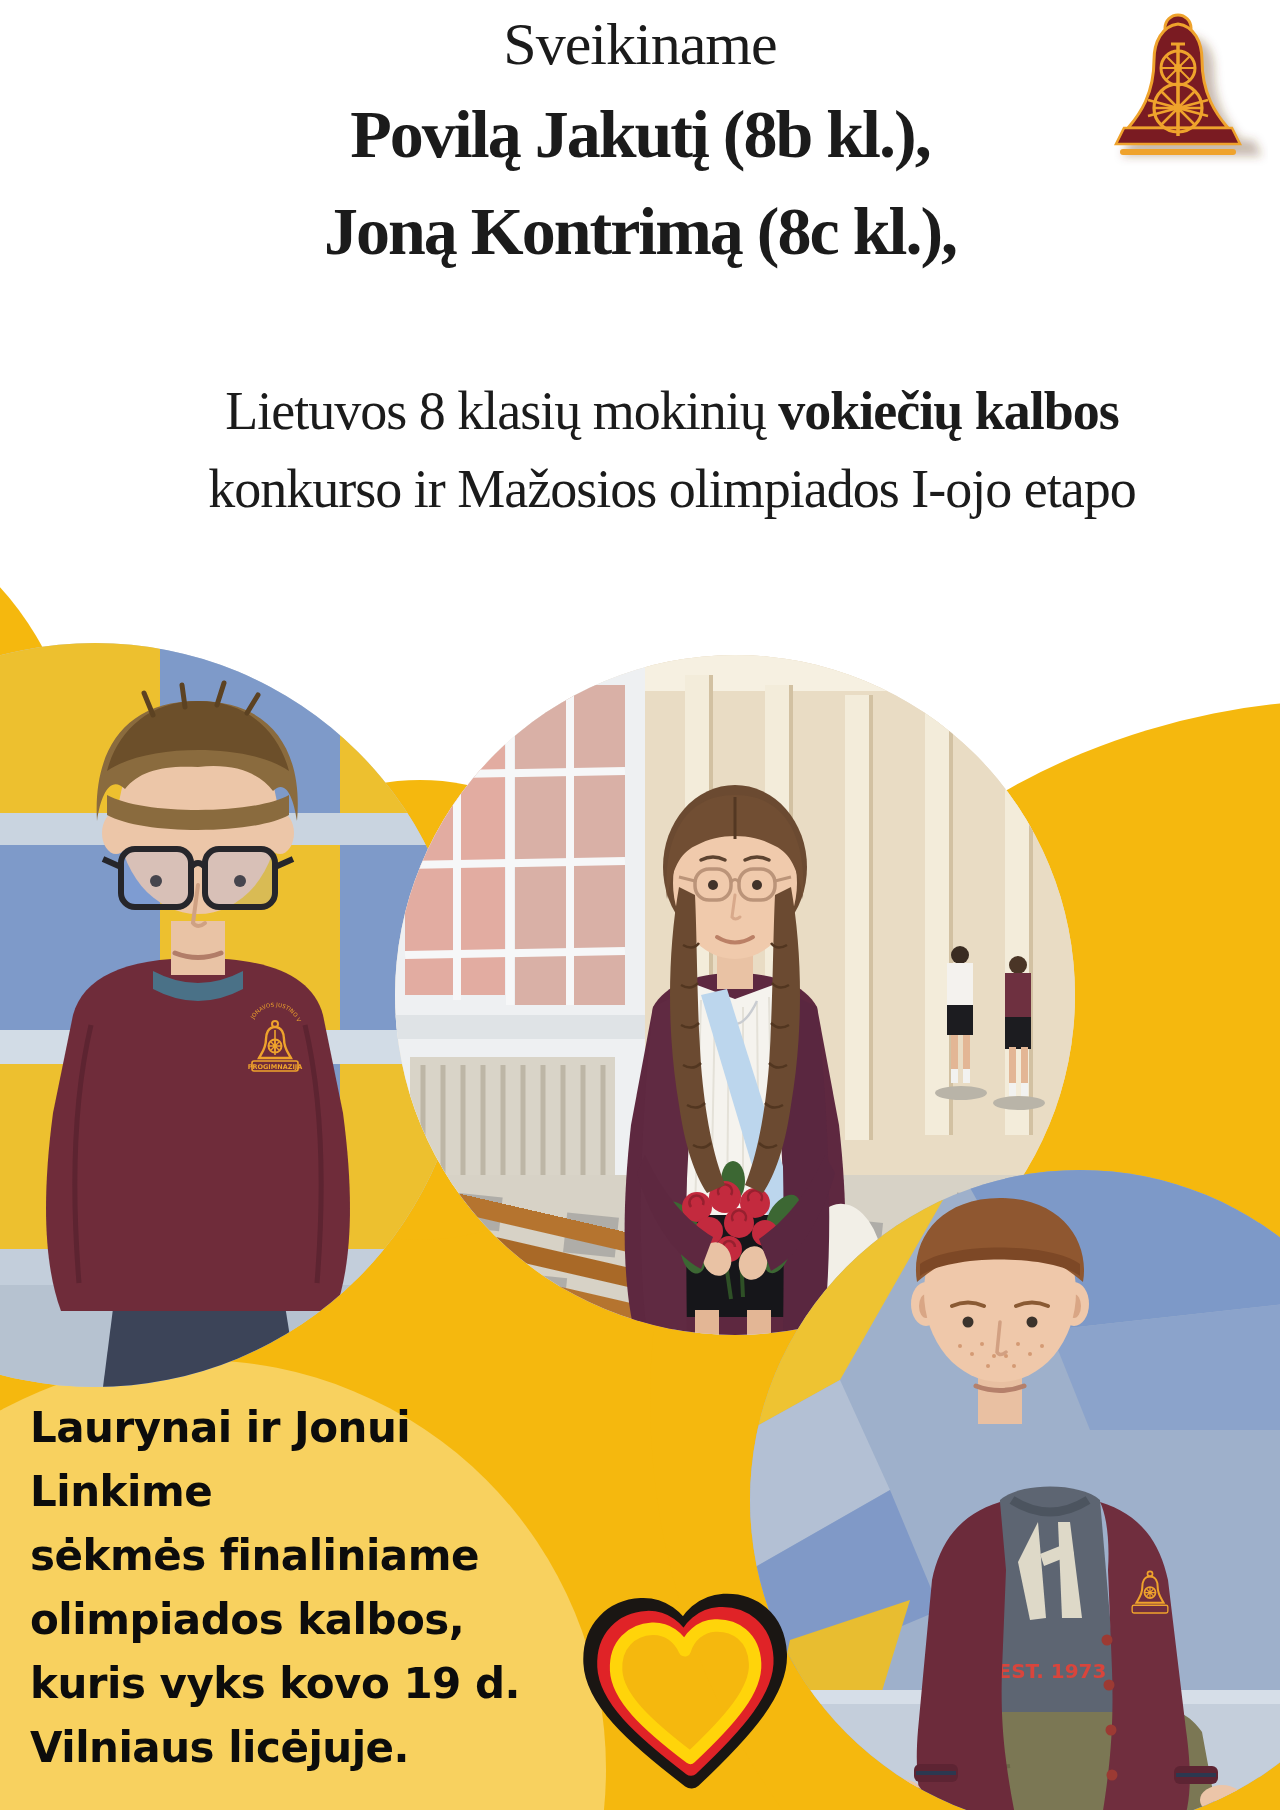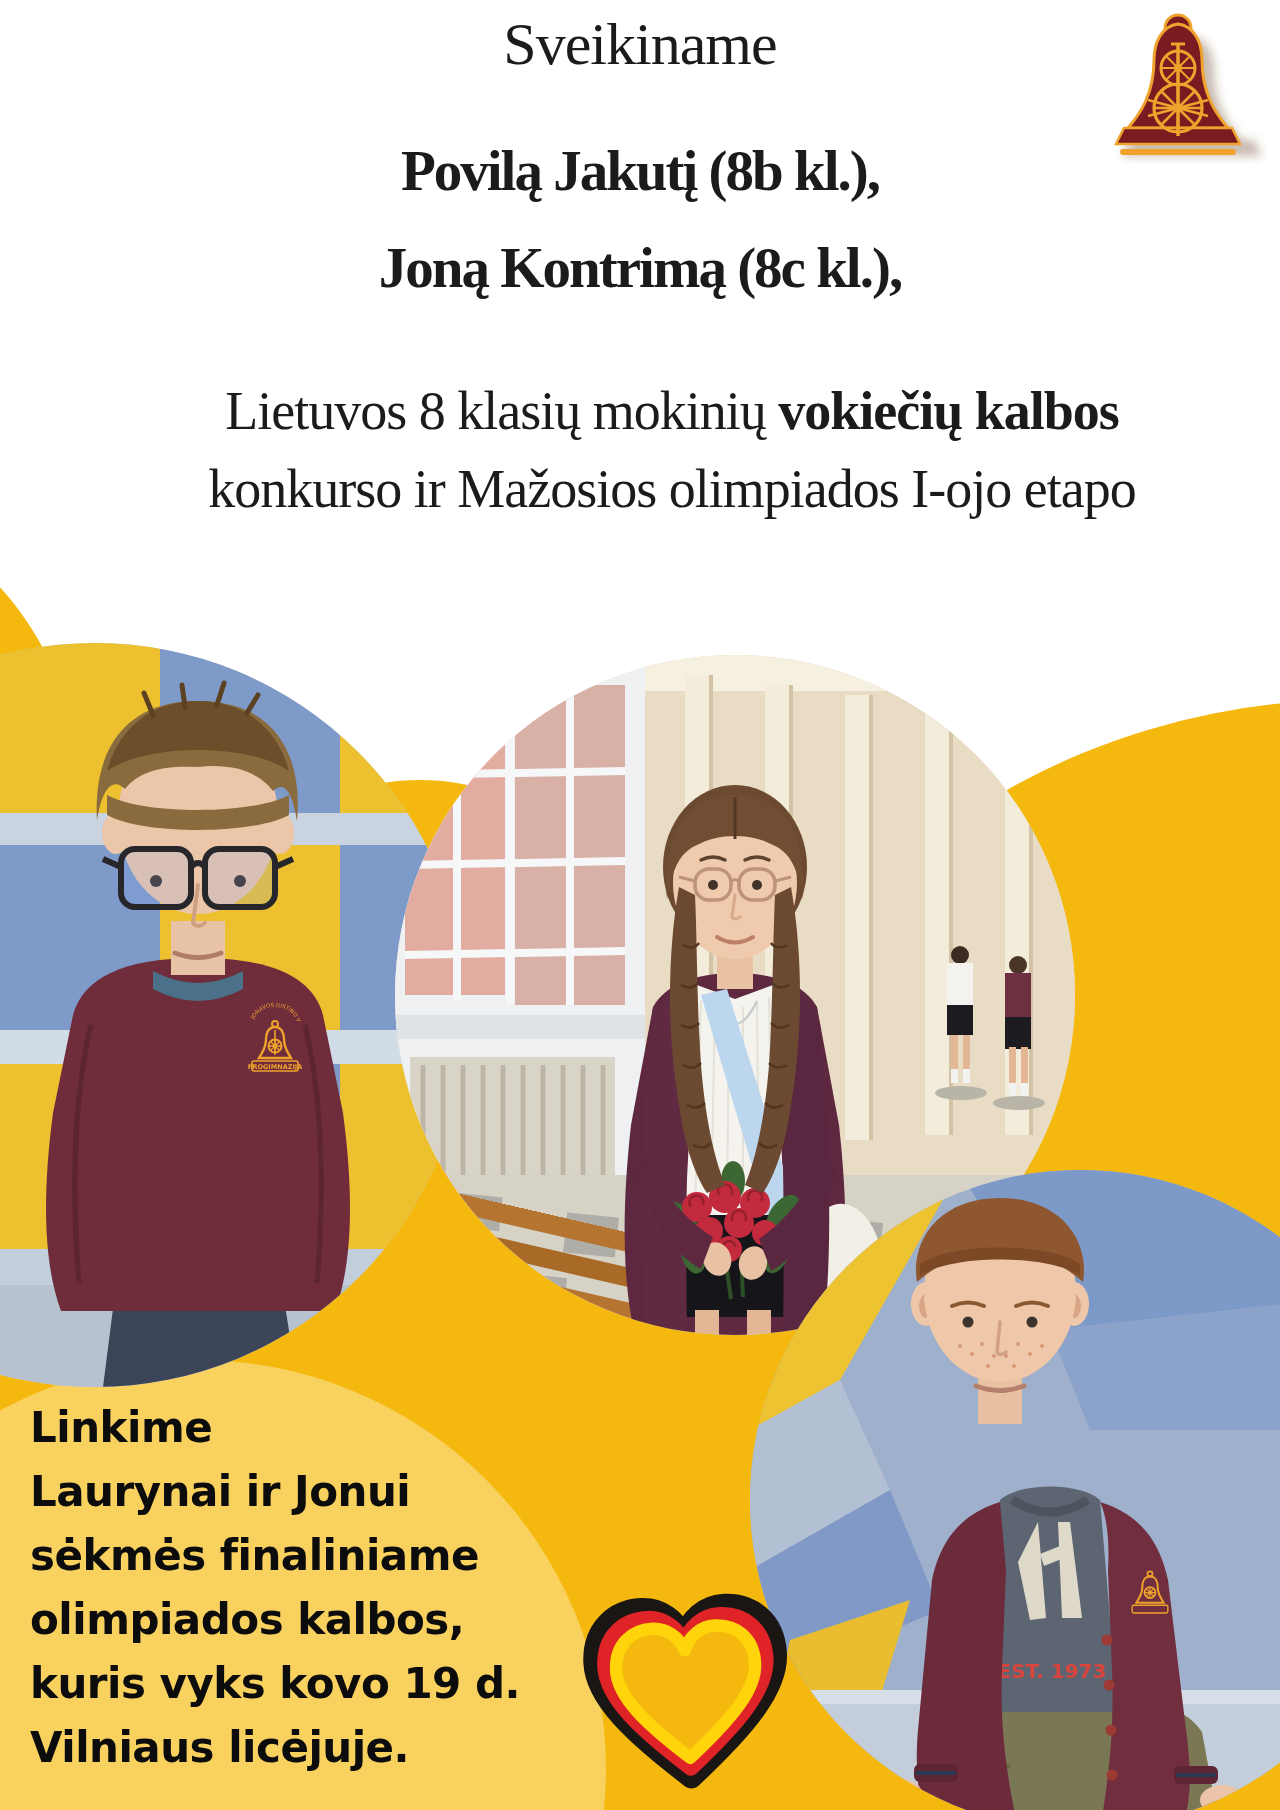--- a/index.html
+++ b/index.html
@@ -19,21 +19,21 @@
   .photo svg{display:block;}
   .photo-left{left:-277px;top:643px;width:744px;height:744px;}
   .photo-mid{left:395px;top:655px;width:680px;height:680px;}
   .photo-right{left:750px;top:1170px;width:660px;height:660px;}
   
   .bell-logo{position:absolute;left:1092px;top:6px;width:176px;height:176px;z-index:5;}
   .heart{position:absolute;left:578px;top:1593px;width:218px;height:205px;z-index:4;}
   
   .txt{position:absolute;left:0;width:100%;text-align:center;color:var(--ink);z-index:6;}
   .greeting{top:10px;font-size:60px;letter-spacing:-1px;text-align:center;}
-  .names{top:86px;font-size:57px;line-height:97px;font-weight:600;letter-spacing:-2px;margin-top:36px;}
+  .names{top:86px;font-size:68px;line-height:97px;font-weight:600;letter-spacing:-2px;}
   .body-txt{top:372px;font-size:54px;line-height:78px;letter-spacing:-1px;padding-left:32px;}
   .body-txt b{font-weight:700;}
   .wish{position:absolute;left:30px;top:1396px;z-index:6;color:#0c0c0c;
         font-family:"DejaVu Sans","Liberation Sans",sans-serif;
         font-weight:700;font-size:42px;line-height:64px;letter-spacing:-0.5px;text-align:left;}
 </style>
 </head>
 <body>
 
 <div class="poster">
@@ -419,21 +419,21 @@
 
   <div class="txt body-txt">
     <div>
       <span>Lietuvos 8 klasių mokinių</span>
       <b>vokiečių kalbos</b>
     </div>
     <div>konkurso ir Mažosios olimpiados I-ojo etapo</div>
   </div>
 
   <div class="wish">
+    <div>Laurynai ir Jonui</div>
     <div>Linkime</div>
-    <div>Laurynai ir Jonui</div>
     <div>sėkmės finaliniame</div>
     <div>olimpiados kalbos,</div>
     <div>kuris vyks kovo 19 d.</div>
     <div>Vilniaus licėjuje.</div>
   </div>
 
 </div>
 
 </body></html>

